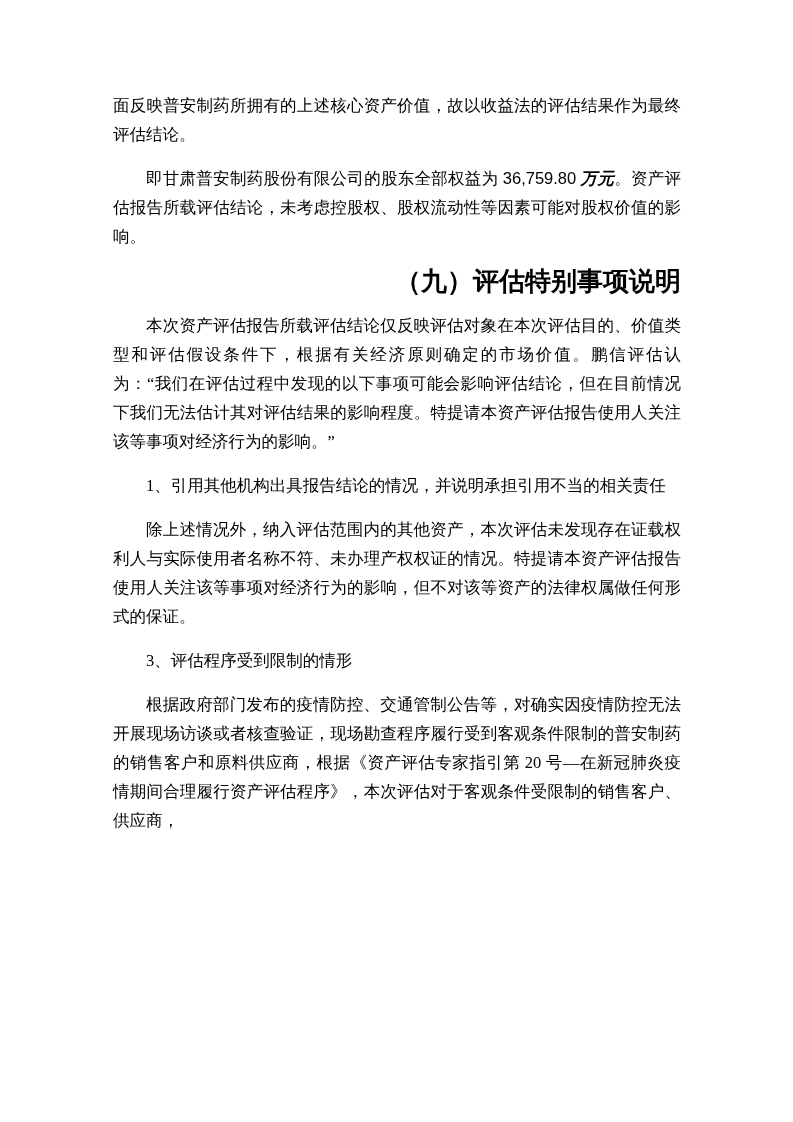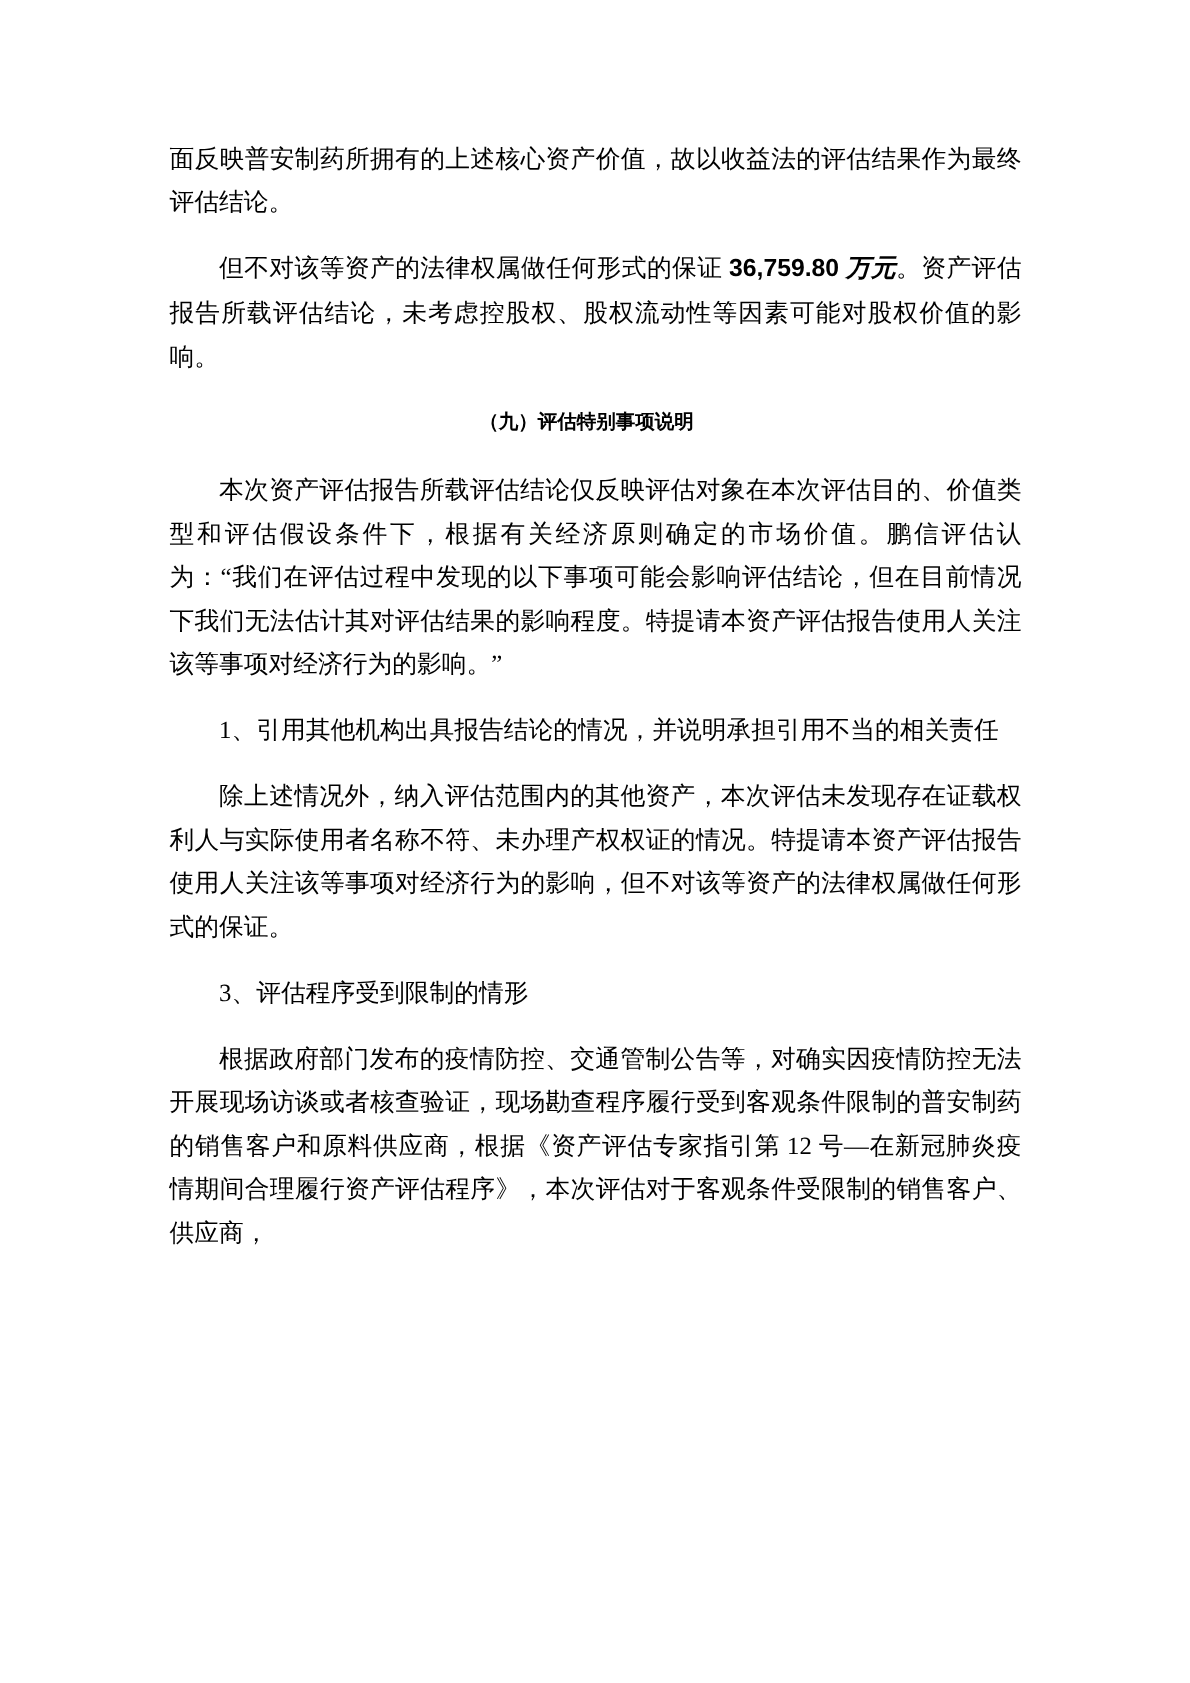--- a/index.html
+++ b/index.html
@@ -22,30 +22,30 @@
     overflow: hidden;
   }
   .page p {
     margin: 0 0 15px 0;
     text-align: justify;
   }
   .page p.indent {
     text-indent: 33px;
   }
   .heading {
-    font-family: Liberation Mono, monospace;
-    font-size: 13px;
+    font-family: Liberation Sans, sans-serif;
+    font-size: 26px;
     font-weight: bold;
     line-height: 30px;
     margin: 2px 0 15px -12px;
-    text-align: center;
+    text-align: right;
   }
   .eq-num {
     font-family: "Liberation Sans", "DejaVu Sans", sans-serif;
-    font-weight: bold;
+    font-weight: normal;
     font-style: normal;
   }
   .eq-unit {
     font-weight: bold;
     font-style: italic;
   }
   .page-number {
     position: absolute;
     top: 1004px;
     right: 117px;
@@ -55,32 +55,32 @@
     margin-top: 41px;
   }
 </style>
 </head>
 <body>
 
 <div class="page">
 
   <p>面反映普安制药所拥有的上述核心资产价值，故以收益法的评估结果作为最终评估结论。</p>
 
-  <p class="indent"><span>但不对该等资产的法律权属做任何形式的保证 </span><span class="eq-num">36,759.80</span><span class="eq-unit"> 万元</span><span>。资产评估报告所载评估结论，未考虑控股权、股权流动性等因素可能对股权价值的影响。</span></p>
+  <p class="indent"><span>即甘肃普安制药股份有限公司的股东全部权益为 </span><span class="eq-num">36,759.80</span><span class="eq-unit"> 万元</span><span>。资产评估报告所载评估结论，未考虑控股权、股权流动性等因素可能对股权价值的影响。</span></p>
 
   <h2 class="heading">（九）评估特别事项说明</h2>
 
   <p class="indent">本次资产评估报告所载评估结论仅反映评估对象在本次评估目的、价值类型和评估假设条件下，根据有关经济原则确定的市场价值。鹏信评估认为：“我们在评估过程中发现的以下事项可能会影响评估结论，但在目前情况下我们无法估计其对评估结果的影响程度。特提请本资产评估报告使用人关注该等事项对经济行为的影响。”</p>
 
   <p class="indent">1、引用其他机构出具报告结论的情况，并说明承担引用不当的相关责任</p>
 
 
 
 
   <p class="indent">除上述情况外，纳入评估范围内的其他资产，本次评估未发现存在证载权利人与实际使用者名称不符、未办理产权权证的情况。特提请本资产评估报告使用人关注该等事项对经济行为的影响，但不对该等资产的法律权属做任何形式的保证。</p>
 
   <p class="indent">3、评估程序受到限制的情形</p>
 
-  <p class="indent">根据政府部门发布的疫情防控、交通管制公告等，对确实因疫情防控无法开展现场访谈或者核查验证，现场勘查程序履行受到客观条件限制的普安制药的销售客户和原料供应商，根据《资产评估专家指引第 12 号—在新冠肺炎疫情期间合理履行资产评估程序》，本次评估对于客观条件受限制的销售客户、供应商，</p>
+  <p class="indent">根据政府部门发布的疫情防控、交通管制公告等，对确实因疫情防控无法开展现场访谈或者核查验证，现场勘查程序履行受到客观条件限制的普安制药的销售客户和原料供应商，根据《资产评估专家指引第 20 号—在新冠肺炎疫情期间合理履行资产评估程序》，本次评估对于客观条件受限制的销售客户、供应商，</p>
 
   <div class="page-number">209</div>
 
 </div>
 
 </body></html>

